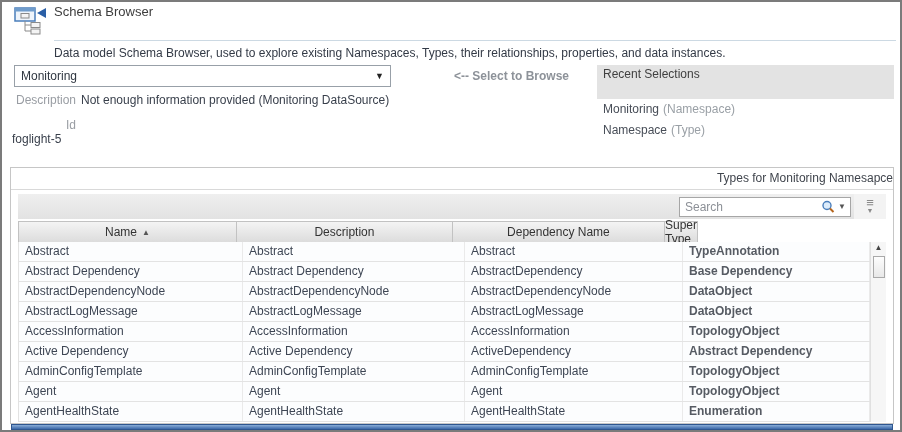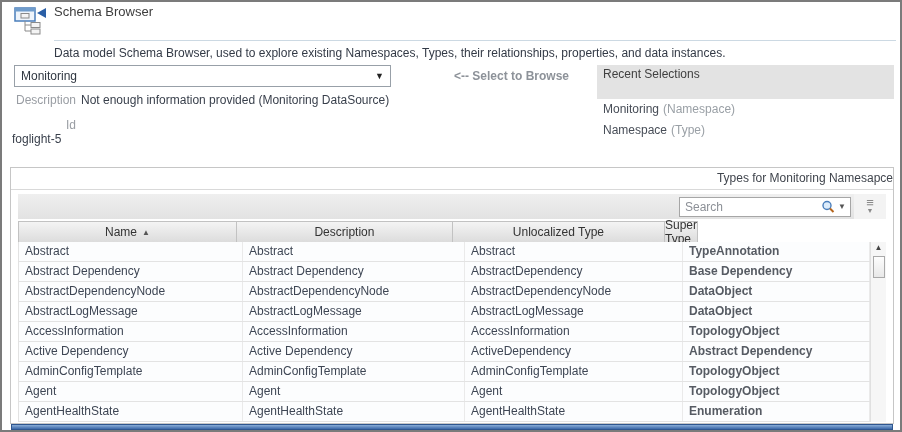--- a/index.html
+++ b/index.html
@@ -170,21 +170,21 @@
 
     <div class="grid-hcell sorted">
         <span>Name</span>
         <span class="sort-arrow">▲</span>
       </div>
         <div class="grid-hcell">
         <span>Description</span>
 
       </div>
         <div class="grid-hcell">
-        <span>Unlocalized Type</span>
+        <span>Dependency Name</span>
 
       </div>
         <div class="grid-hcell">
         <span>Super Type</span>
 
       </div>
       </div>
 
     <div class="grid-body">
 

